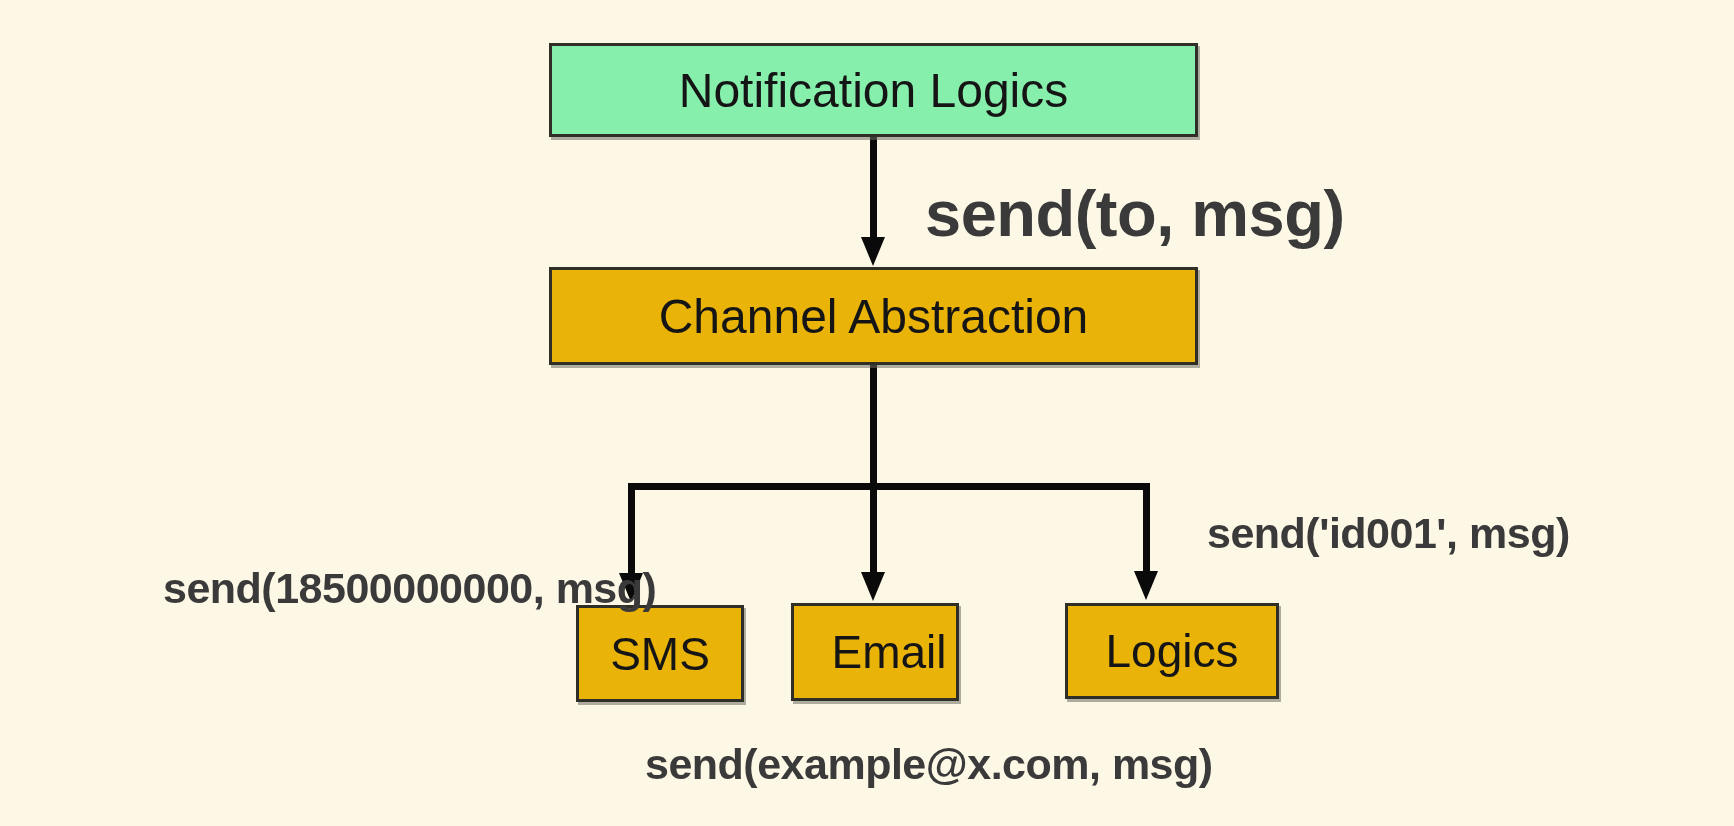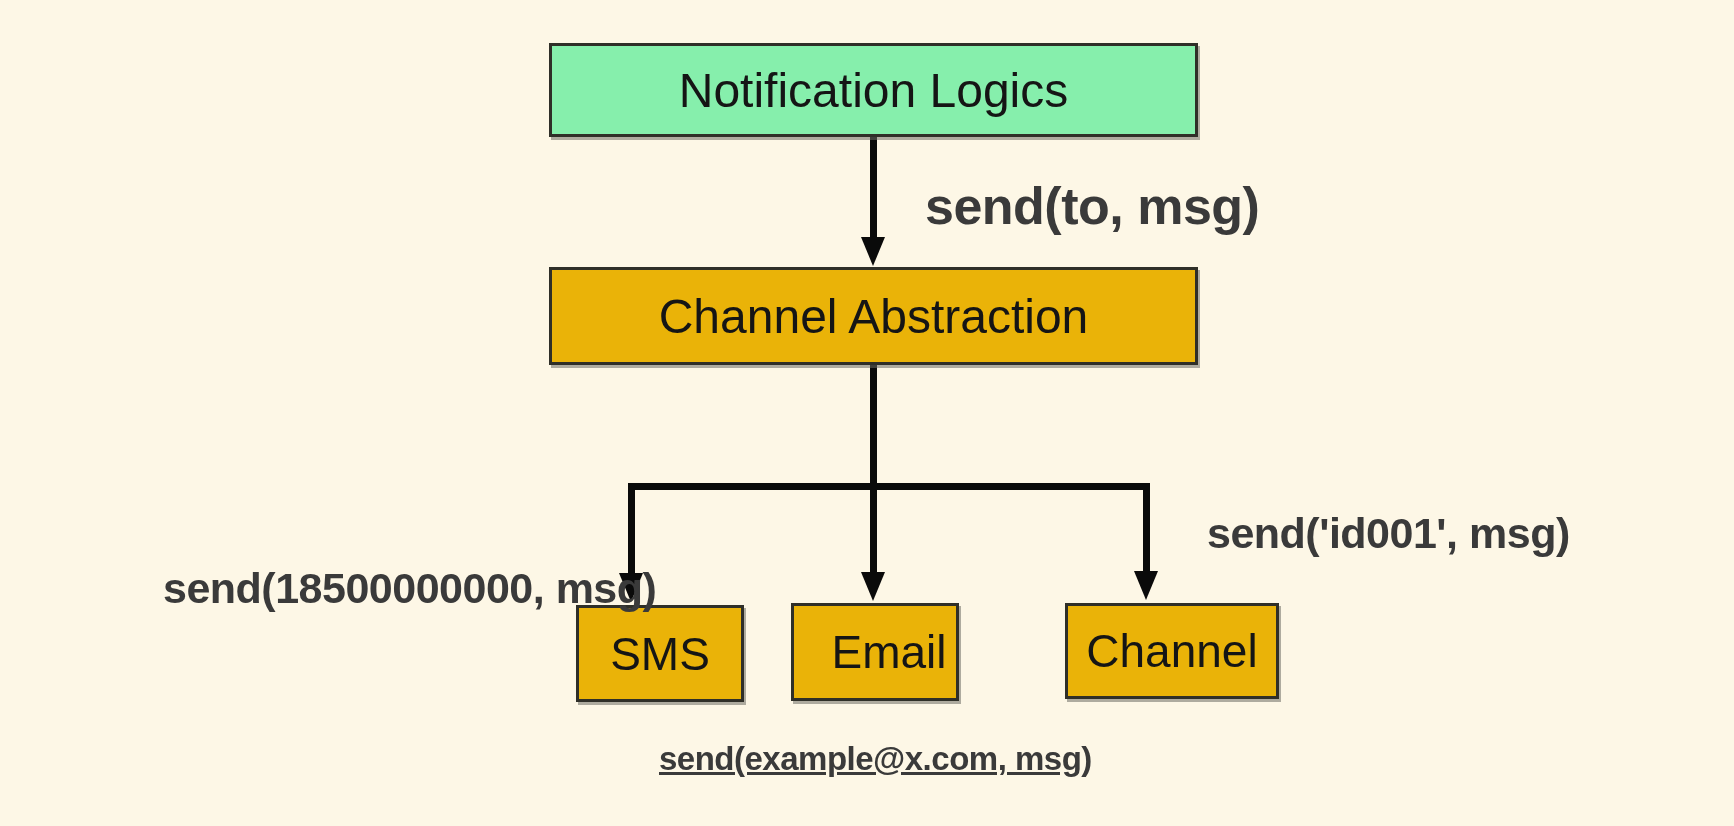--- a/index.html
+++ b/index.html
@@ -65,24 +65,24 @@
   #arrow-email   { left: 861px;  top: 572px; }  
   #arrow-website { left: 1134px; top: 571px; }  
 
   .edge-label {
     position: absolute;
     color: #3a3a3a;
     font-weight: 700;
     white-space: nowrap;
     letter-spacing: -0.5px;
   }
-  #label-send-generic { left: 925px;  top: 176px; font-size: 52px; }
+  #label-send-generic { left: 925px;  top: 176px; font-size: 65px; }
   #label-send-sms     { left: 163px;  top: 532px; font-size: 43px; margin-top: 32px; }
   #label-send-website { left: 1207px; top: 509px; font-size: 43px; }
-  #label-send-email   { left: 659px;  top: 740px; font-size: 33px; text-decoration: underline; }
+  #label-send-email   { left: 645px;  top: 740px; font-size: 43px; }
 </style>
 </head>
 <body>
 
 <div class="canvas">
 
   <div class="line" id="stem-top"></div>
   <div class="line" id="stem-mid"></div>
   <div class="line" id="branch-bar"></div>
   <div class="line" id="drop-left"></div>
@@ -94,21 +94,21 @@
   <div class="arrowhead" id="arrow-website"></div>
 
   <div class="node green top-row" id="node-notification">Notification Logics</div>
 
   <div class="node yellow top-row" id="node-channel">Channel Abstraction</div>
 
   <div class="node yellow leaf" id="node-sms">SMS</div>
 
   <div class="node yellow leaf" id="node-email">Email</div>
 
-  <div class="node yellow leaf" id="node-website">Channel</div>
+  <div class="node yellow leaf" id="node-website">Logics</div>
 
   <div class="edge-label" id="label-send-generic">send(to, msg)</div>
 
   <div class="edge-label" id="label-send-sms">send(18500000000, msg)</div>
 
   <div class="edge-label" id="label-send-website">send('id001', msg)</div>
 
   <div class="edge-label" id="label-send-email">send(example@x.com, msg)</div>
 
 </div>

